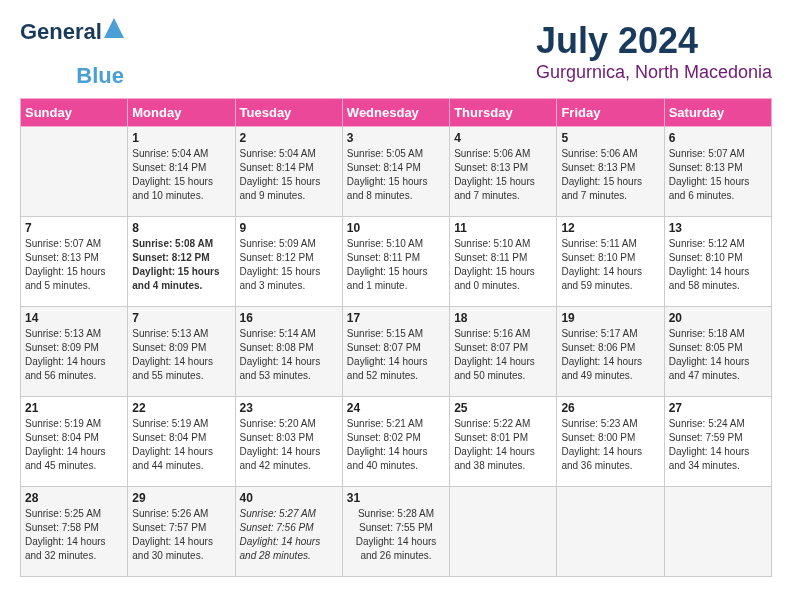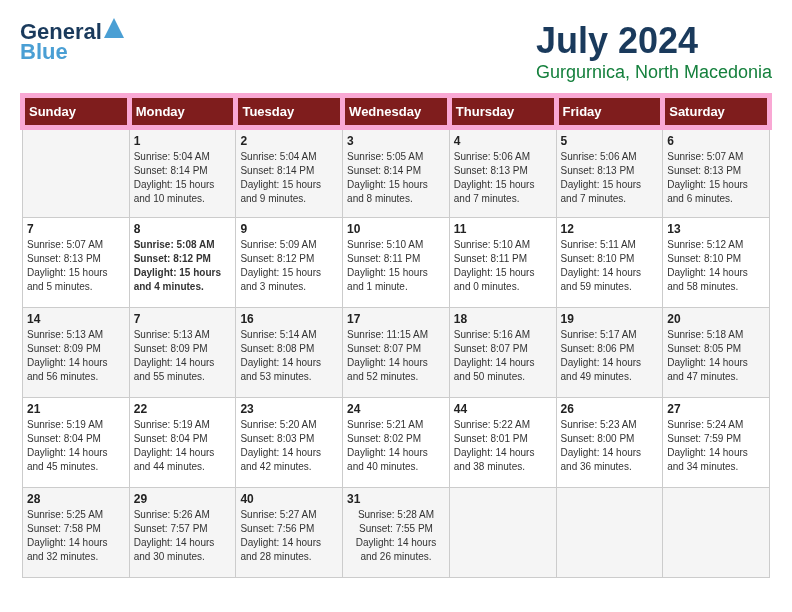--- a/index.html
+++ b/index.html
@@ -12,54 +12,55 @@
     }
     .header {
       display: flex;
       justify-content: space-between;
       align-items: flex-start;
       margin-bottom: 10px;
     }
     .logo {
       display: flex;
       flex-direction: column;
-      align-items: flex-start;
+      align-items: flex-end;
+      gap: 24px;
     }
     .logo-text {
       font-size: 22px;
       font-weight: bold;
       color: #1a3a5c;
       line-height: 1.1;
     }
     .title-block {
       text-align: left;
       margin-left: 32px;
     }
     .month-title {
       font-size: 36px;
       font-weight: bold;
       color: #1a3a5c;
     }
     .location-title {
       font-size: 18px;
-      color: #15803d;
+      color: #701a75;
     }
     table {
       width: 100%;
       border-collapse: collapse;
       table-layout: fixed;
     }
     thead tr th {
-      background-color: #7f1d1d;
+      background-color: #ec4899;
       color: #fff;
       font-size: 13px;
       font-weight: bold;
       padding: 6px 4px;
       text-align: left;
-      border: 5px solid #f9a8d4;
+      border: 1px solid #f9a8d4;
     }
     tbody tr td {
       vertical-align: top;
       border: 1px solid #ccc;
       padding: 4px;
       font-size: 10.5px;
       color: #222;
       height: 90px;
     }
     tbody tr:nth-child(odd) td {
@@ -227,21 +228,21 @@
         </td>
         <td>
           <span class="day-num">16</span>
           <div class="day-info" style="white-space: pre-line;">Sunrise: 5:14 AM
 Sunset: 8:08 PM
 Daylight: 14 hours
 and 53 minutes.</div>
         </td>
         <td>
           <span class="day-num">17</span>
-          <div class="day-info" style="white-space: pre-line;">Sunrise: 11:15 AM
+          <div class="day-info" style="white-space: pre-line;">Sunrise: 5:15 AM
 Sunset: 8:07 PM
 Daylight: 14 hours
 and 52 minutes.</div>
         </td>
         <td>
           <span class="day-num">18</span>
           <div class="day-info" style="white-space: pre-line;">Sunrise: 5:16 AM
 Sunset: 8:07 PM
 Daylight: 14 hours
 and 50 minutes.</div>
@@ -284,21 +285,21 @@
 and 42 minutes.</div>
         </td>
         <td>
           <span class="day-num">24</span>
           <div class="day-info" style="white-space: pre-line;">Sunrise: 5:21 AM
 Sunset: 8:02 PM
 Daylight: 14 hours
 and 40 minutes.</div>
         </td>
         <td>
-          <span class="day-num">44</span>
+          <span class="day-num">25</span>
           <div class="day-info" style="white-space: pre-line;">Sunrise: 5:22 AM
 Sunset: 8:01 PM
 Daylight: 14 hours
 and 38 minutes.</div>
         </td>
         <td>
           <span class="day-num">26</span>
           <div class="day-info" style="white-space: pre-line;">Sunrise: 5:23 AM
 Sunset: 8:00 PM
 Daylight: 14 hours
@@ -322,21 +323,21 @@
         </td>
         <td>
           <span class="day-num">29</span>
           <div class="day-info" style="white-space: pre-line;">Sunrise: 5:26 AM
 Sunset: 7:57 PM
 Daylight: 14 hours
 and 30 minutes.</div>
         </td>
         <td>
           <span class="day-num">40</span>
-          <div class="day-info" style="white-space: pre-line;">Sunrise: 5:27 AM
+          <div class="day-info" style="white-space: pre-line; font-style: italic;">Sunrise: 5:27 AM
 Sunset: 7:56 PM
 Daylight: 14 hours
 and 28 minutes.</div>
         </td>
         <td>
           <span class="day-num">31</span>
           <div class="day-info" style="white-space: pre-line; text-align: center;">Sunrise: 5:28 AM
 Sunset: 7:55 PM
 Daylight: 14 hours
 and 26 minutes.</div>

